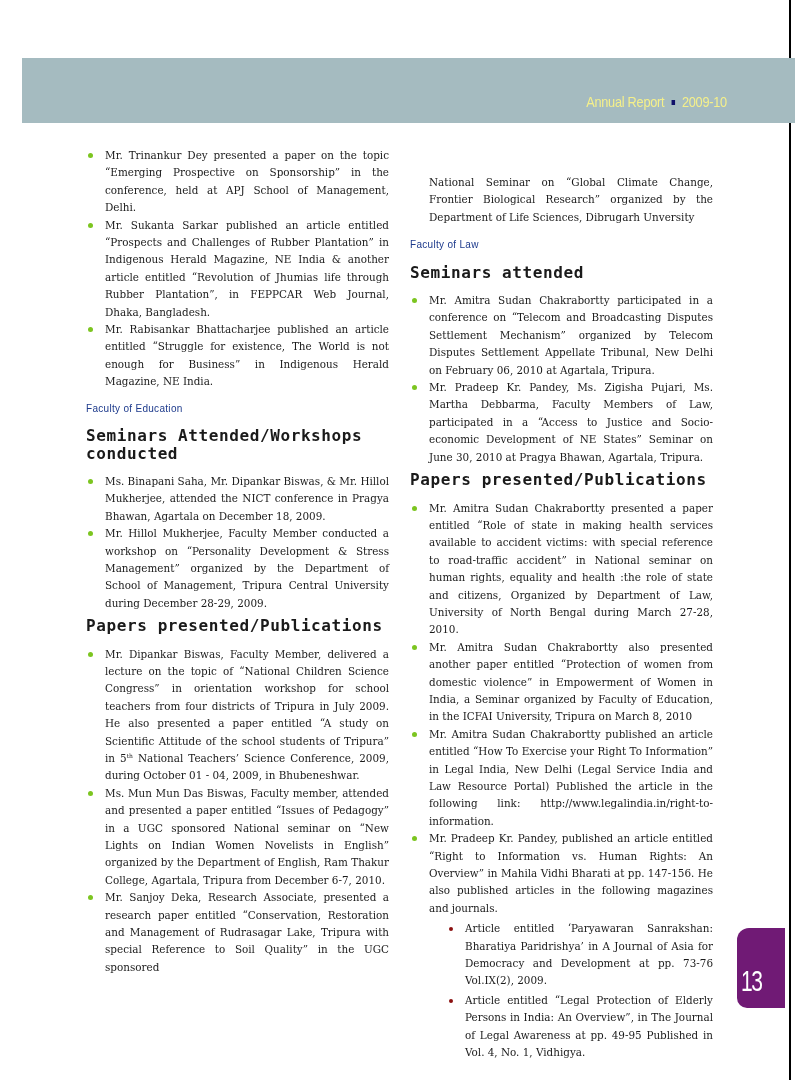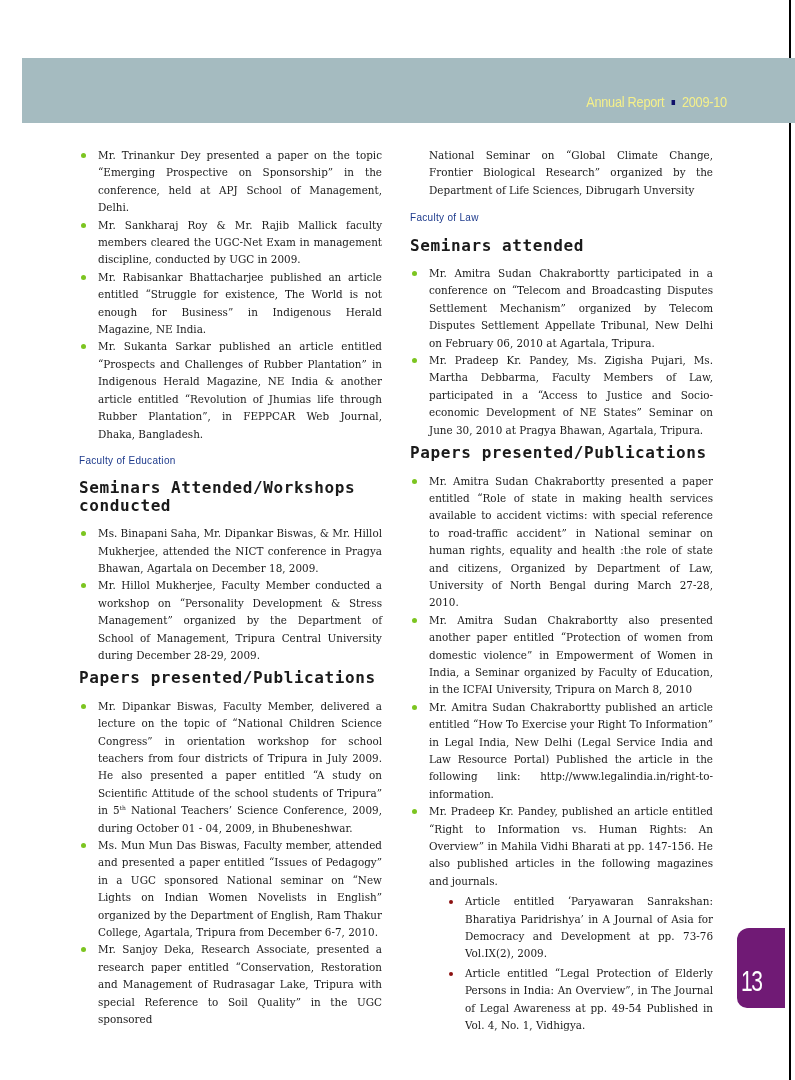--- a/index.html
+++ b/index.html
@@ -15,22 +15,22 @@
     background: #a5bbc0;
   }
   .header-text {
     position: absolute; right: 74px; top: 36px;
     font-family: "Liberation Sans", sans-serif; font-size: 14.5px; color: #f5f08a;
     letter-spacing: -0.3px; display: flex; align-items: center; white-space: nowrap;
     transform: scaleX(0.88); transform-origin: right center;
   }
   .header-sep { display: inline-block; width: 4px; height: 5px; background: #10106a; margin: 0 8px; }
   .col { position: absolute; top: 147px; width: 303px; font-size: 10.4px; line-height: 17.4px; }
-  .col.left { left: 79px; }
-  .col.right { left: 410px; }
+  .col.left { left: 86px; }
+  .col.right { left: 410px; margin-top: 27px; }
   ul { list-style: none; margin: 0; padding: 0; }
   li.item { position: relative; padding-left: 19px; text-align: justify; }
   li.item::before {
     content: ""; position: absolute; left: 2px; top: 6px; width: 5px; height: 5px;
     border-radius: 50%; background: #7cc520;
   }
   ul.sub { margin-top: 3px; }
   ul.sub li.item { padding-left: 36px; margin-bottom: 2px; }
   ul.sub li.item::before { left: 20px; background: #8b1010; width: 4px; height: 4px; top: 7px; }
   .cont { padding-left: 19px; text-align: justify; }
@@ -61,23 +61,22 @@
   <div class="header-text">
     <span>Annual Report</span>
     <span class="header-sep"></span>
     <span>2009-10</span>
   </div>
 </div>
 
 <div class="col left">
   <ul>
     <li class="item">Mr. Trinankur Dey presented a paper on the topic “Emerging Prospective on Sponsorship” in the conference, held at APJ School of Management, Delhi.</li>
-    <li class="item">Mr. Sankharaj Roy &amp; Mr. Rajib Mallick faculty members cleared the UGC-Net Exam in management discipline, conducted by UGC in 2009.</li>
+    <li class="item">Mr. Sukanta Sarkar published an article entitled “Prospects and Challenges of Rubber Plantation” in Indigenous Herald Magazine, NE India &amp; another article entitled “Revolution of Jhumias life through Rubber Plantation”, in FEPPCAR Web Journal, Dhaka, Bangladesh.</li>
     <li class="item">Mr. Rabisankar Bhattacharjee published an article entitled “Struggle for existence, The World is not enough for Business” in Indigenous Herald Magazine, NE India.</li>
-    <li class="item">Mr. Sukanta Sarkar published an article entitled “Prospects and Challenges of Rubber Plantation” in Indigenous Herald Magazine, NE India &amp; another article entitled “Revolution of Jhumias life through Rubber Plantation”, in FEPPCAR Web Journal, Dhaka, Bangladesh.</li>
   </ul>
 
   <div class="faculty" style="margin-top:9px">Faculty of Education</div>
   <div class="subhead">Seminars Attended/Workshops conducted</div>
   <ul>
     <li class="item">Ms. Binapani Saha, Mr. Dipankar Biswas, &amp; Mr. Hillol Mukherjee, attended the NICT conference in Pragya Bhawan, Agartala on December 18, 2009.</li>
     <li class="item">Mr. Hillol Mukherjee, Faculty Member conducted a workshop on “Personality Development &amp; Stress Management” organized by the Department of School of Management, Tripura Central University during December 28-29, 2009.</li>
   </ul>
 
   <div class="subhead" style="margin-top:5px">Papers presented/Publications</div>
@@ -100,21 +99,21 @@
 
   <div class="subhead" style="margin-top:5px">Papers presented/Publications</div>
   <ul>
     <li class="item">Mr. Amitra Sudan Chakrabortty presented a paper entitled “Role of state in making health services available to accident victims: with special reference to road-traffic accident” in  National seminar on human rights, equality and health :the role of state and citizens, Organized by Department of Law, University of North Bengal  during March 27-28, 2010.</li>
     <li class="item">Mr. Amitra Sudan Chakrabortty also presented another paper entitled “Protection of women from domestic violence” in  Empowerment of Women in India, a Seminar organized by Faculty of Education, in the ICFAI University, Tripura on March 8, 2010</li>
     <li class="item">Mr. Amitra Sudan Chakrabortty published an article entitled “How To Exercise your  Right To Information” in Legal India, New Delhi (Legal Service India and Law Resource Portal) Published the article in the following link: http://www.legalindia.in/right-to-information.</li>
     <li class="item">
       <span>Mr. Pradeep Kr. Pandey, published an article entitled “Right to Information vs. Human Rights: An Overview” in Mahila Vidhi Bharati at pp. 147-156. He also published articles in the following magazines and journals.</span>
       <ul class="sub">
         <li class="item">Article entitled ‘Paryawaran Sanrakshan: Bharatiya Paridrishya’ in A Journal of Asia for Democracy and Development at pp. 73-76 Vol.IX(2), 2009.</li>
-        <li class="item">Article entitled “Legal Protection of Elderly Persons in India: An Overview”, in The Journal of Legal Awareness at pp. 49-54 Published in Vol. 4, No. 1, Vidhigya.</li>
+        <li class="item">Article entitled “Legal Protection of Elderly Persons in India: An Overview”, in The Journal of Legal Awareness at pp. 49-95 Published in Vol. 4, No. 1, Vidhigya.</li>
       </ul>
     </li>
   </ul>
 </div>
 
 <div class="page-tab">
   <span class="page-num">13</span>
 </div>
 
 </body></html>

